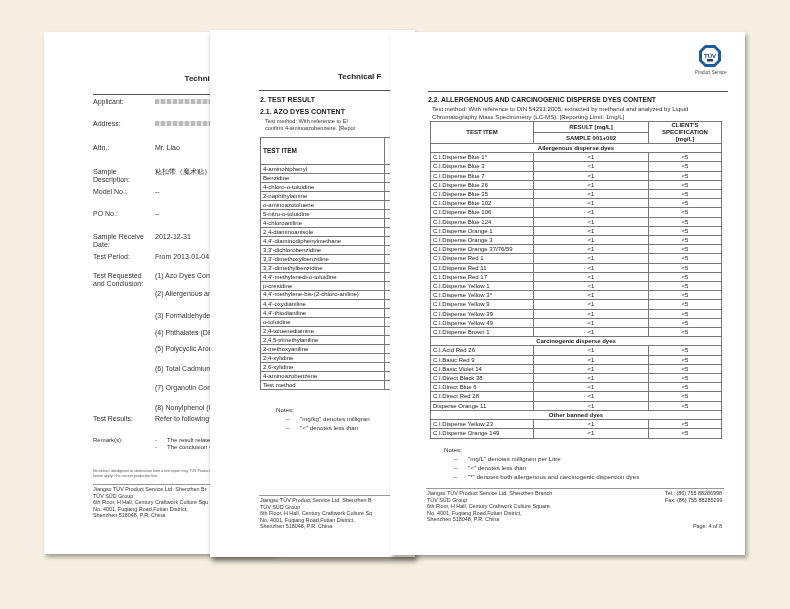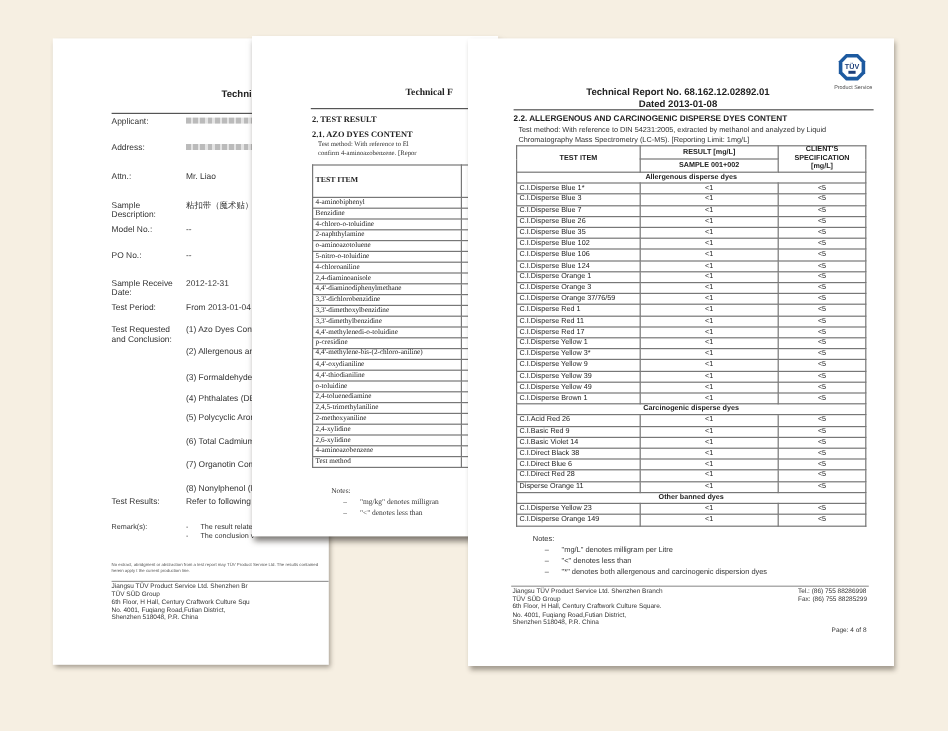--- a/index.html
+++ b/index.html
@@ -1,19 +1,19 @@
 <!DOCTYPE html>
 <html><head>
 <meta charset="utf-8">
 <style>
   html,body{margin:0;padding:0;}
   body{width:790px;height:609px;background:#f6efe2;position:relative;overflow:hidden;font-family:"Liberation Sans",sans-serif;color:#222;}
   .page{position:absolute;background:#fff;box-shadow:2px 3px 4px rgba(60,50,40,.45);overflow:hidden;}
   #p1{left:44px;top:32px;width:230px;height:522px;z-index:1;}
-  #p2{left:210px;top:30px;width:205px;height:417px;z-index:2;box-shadow:2px 4px 5px rgba(40,35,30,.6);font-family:Liberation Serif, serif;}
+  #p2{left:210px;top:30px;width:205px;height:527px;z-index:2;box-shadow:2px 4px 5px rgba(40,35,30,.6);}
   #p3{left:390px;top:32px;width:355px;height:523px;z-index:3;}
   .ttl{font-weight:bold;font-size:8px;text-align:center;line-height:10px;}
   .rule{position:absolute;height:1px;background:#555;}
   
   .p1row{position:absolute;left:49px;font-size:7px;line-height:8px;color:#333;}
   .p1lbl{position:absolute;left:0;width:62px;}
   .p1val{position:absolute;left:62px;width:200px;white-space:nowrap;}
   .blur{display:inline-block;height:5px;background:repeating-linear-gradient(90deg,#aaa 0 4px,#ddd 4px 6px);opacity:.8;}
   .fine{font-size:3.6px;line-height:4.6px;color:#555;}
   .addr{font-size:5.4px;line-height:6.6px;color:#333;}
@@ -233,24 +233,20 @@
   <div class="addr" id="p2footer" style="position:absolute;left:50px;top:467px;white-space:nowrap;">
       <div>Jiangsu TÜV Product Service Ltd. Shenzhen B</div>
       <div>TÜV SÜD Group</div>
       <div>6th Floor, H Hall, Century Craftwork Culture Sq</div>
       <div>No. 4001, Fuqiang Road,Futian District,</div>
       <div>Shenzhen 518048, P.R. China</div>
     </div>
 </div>
 
 <div class="page" id="p3">
-  <div class="ttl" style="position:absolute;left:60px;top:40px;width:230px;">
-    <div>Technical Report No. 68.162.12.02892.01</div>
-    <div>Dated 2013-01-08</div>
-  </div>
   <div class="tuv">
     <svg width="24" height="24" viewBox="0 0 24 24">
       <polygon points="7,1 17,1 23,7 23,17 17,23 7,23 1,17 1,7" fill="#1d5aa0"></polygon>
       <polygon points="8,4 16,4 20,8 20,16 16,20 8,20 4,16 4,8" fill="#fff"></polygon>
       <text x="12" y="13.5" font-size="6" font-weight="bold" text-anchor="middle" fill="#1d3f7a" font-family="Liberation Sans, sans-serif">TÜV</text>
       <rect x="9" y="15" width="6" height="2.5" fill="#1d3f7a"></rect>
     </svg>
   </div>
   <div style="position:absolute;left:300px;top:38px;width:42px;text-align:center;font-size:4.5px;color:#444;">Product Service</div>
   <div class="rule" style="left:38px;top:59px;width:300px;"></div>

